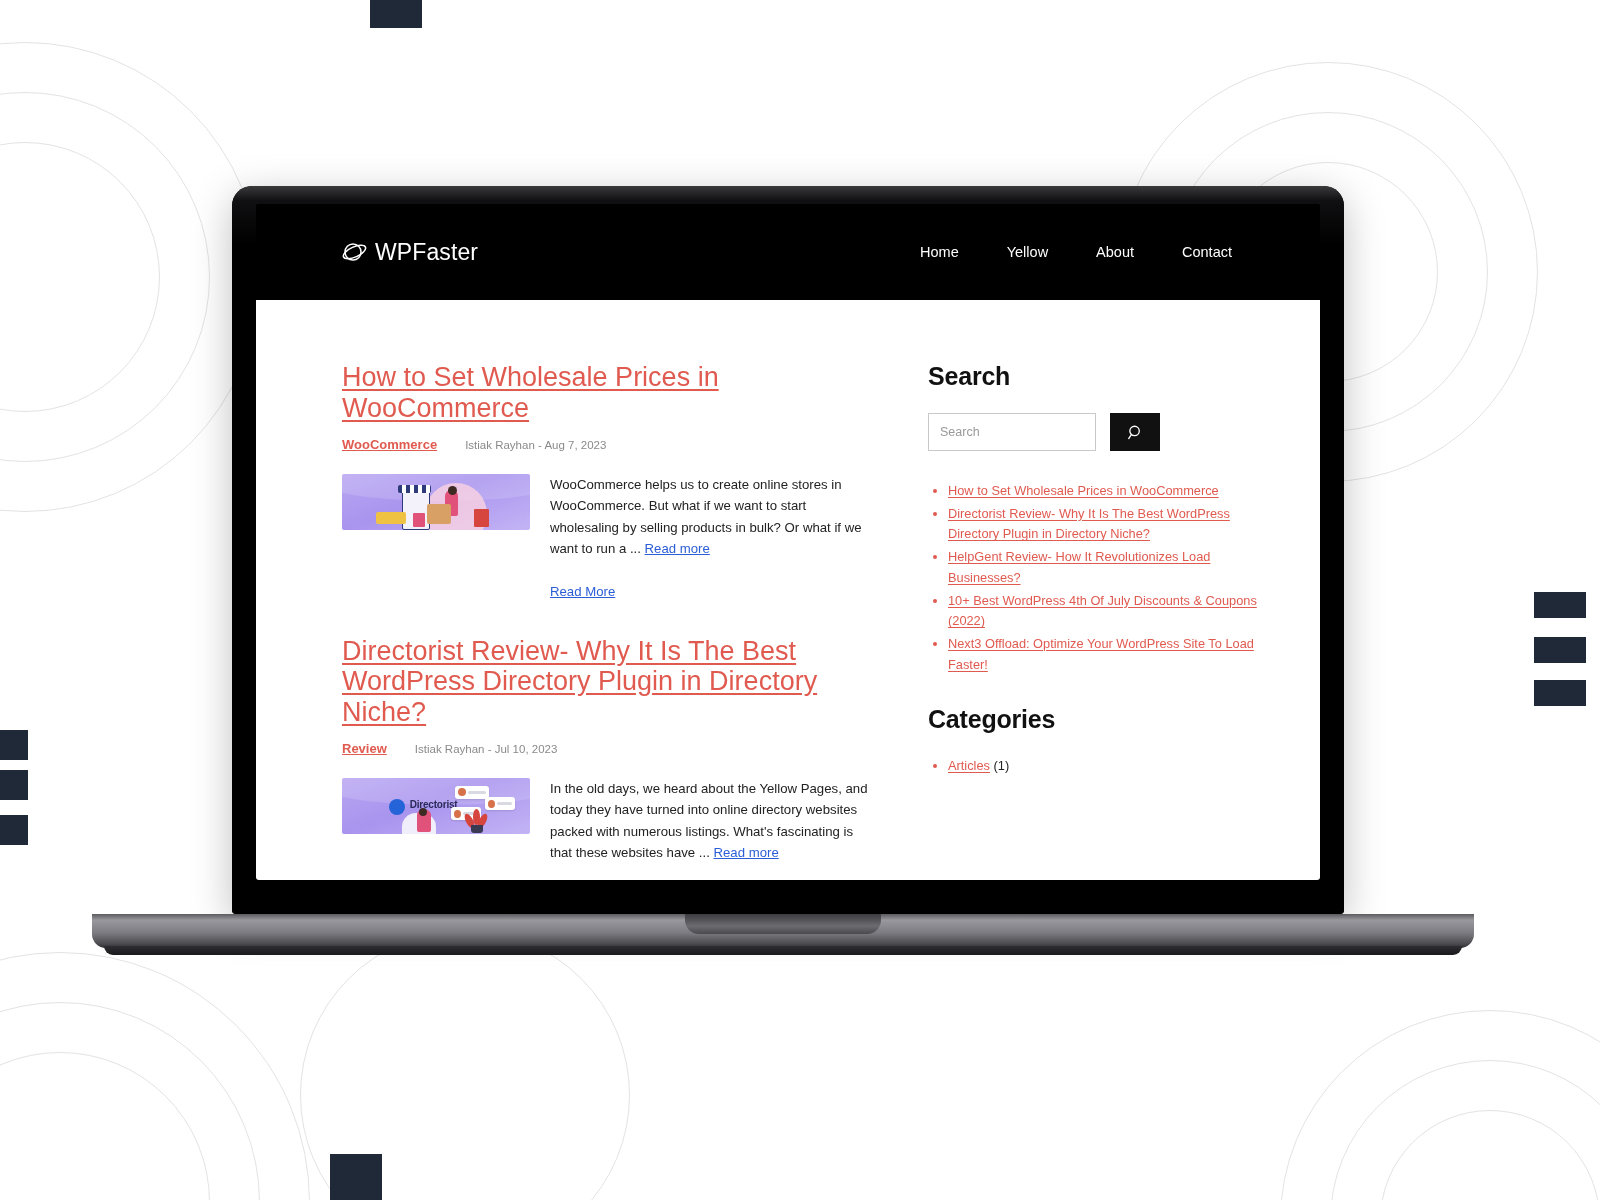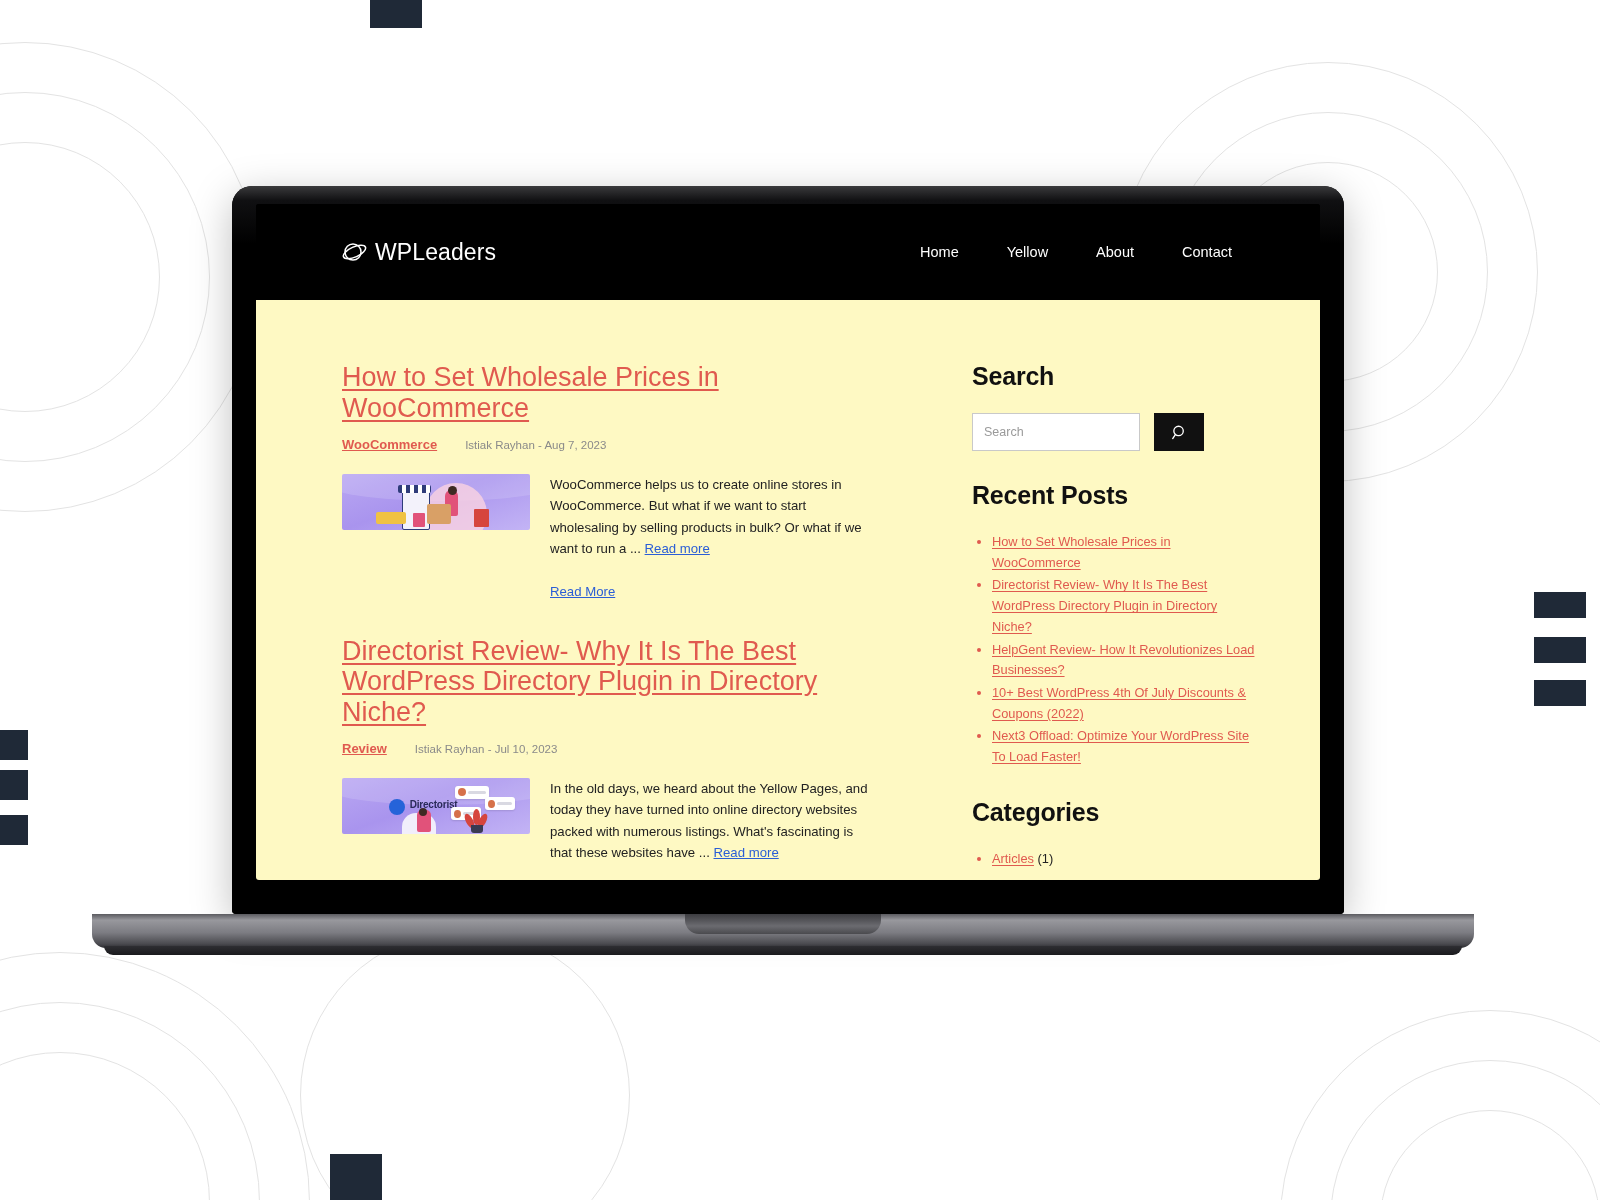--- a/index.html
+++ b/index.html
@@ -127,21 +127,21 @@
   .nav { display: flex; align-items: center; gap: 48px; }
   .nav-item {
     color: #fff;
     font-size: 14.5px;
     text-decoration: none;
     white-space: nowrap;
   }
 
   
   .site-body {
-    background: #fef9c3;
+    background: #ffffff;
     height: 580px;
     display: flex;
     padding: 62px 0 0 0;
     overflow: hidden;
   }
   .content-col {
     width: 640px;
     padding-left: 86px;
     padding-right: 18px;
   }
@@ -317,21 +317,21 @@
     display: inline-block;
     margin-top: 24px;
     margin-left: 208px;
     font-size: 13.2px;
     color: #2b5ed6;
     text-decoration: underline;
     cursor: pointer;
   }
 
   
-  .widget { margin-bottom: 30px; margin-left: 44px; }
+  .widget { margin-bottom: 30px; }
   .widget-title {
     font-size: 25px;
     font-weight: 700;
     color: #111;
     margin-bottom: 22px;
     letter-spacing: -.2px;
   }
   .search-row { display: flex; }
   .search-input {
     width: 168px;
@@ -413,21 +413,21 @@
 
     <div class="screen">
 
       <div class="site-header">
         <div class="brand">
           <svg class="brand-mark" width="26" height="22" viewBox="0 0 26 22">
             <ellipse cx="11" cy="11" rx="8" ry="8" fill="none" stroke="#ffffff" stroke-width="1.5"></ellipse>
             <ellipse cx="12.5" cy="11" rx="12" ry="5" fill="none" stroke="#ffffff" stroke-width="1.5" transform="rotate(-24 12.5 11)"></ellipse>
           </svg>
           <div class="brand-text">
-            <b>WP</b><span>Leaders</span>
+            <b>WP</b><span>Faster</span>
           </div>
         </div>
 
         <div class="nav">
           <a class="nav-item" href="#">Home</a>
           <a class="nav-item" href="#">Yellow</a>
           <a class="nav-item" href="#">About</a>
           <a class="nav-item" href="#">Contact</a>
         </div>
       </div>
@@ -513,21 +513,20 @@
               <button class="search-btn">
                 <svg width="17" height="17" viewBox="0 0 18 18">
                   <circle cx="8" cy="7.4" r="5" fill="none" stroke="#ffffff" stroke-width="1.4"></circle>
                   <line x1="4.6" y1="11.2" x2="1.8" y2="15.4" stroke="#ffffff" stroke-width="1.4" stroke-linecap="round"></line>
                 </svg>
               </button>
             </div>
           </div>
 
           <div class="widget">
-            <div class="widget-title recent-posts-title">Recent Posts</div>
             <ul class="widget-list">
               <li><a href="#">How to Set Wholesale Prices in WooCommerce</a></li>
               <li><a href="#">Directorist Review- Why It Is The Best WordPress Directory Plugin in Directory Niche?</a></li>
               <li><a href="#">HelpGent Review- How It Revolutionizes Load Businesses?</a></li>
               <li><a href="#">10+ Best WordPress 4th Of July Discounts &amp; Coupons (2022)</a></li>
               <li><a href="#">Next3 Offload: Optimize Your WordPress Site To Load Faster!</a></li>
             </ul>
           </div>
 
           <div class="widget">

